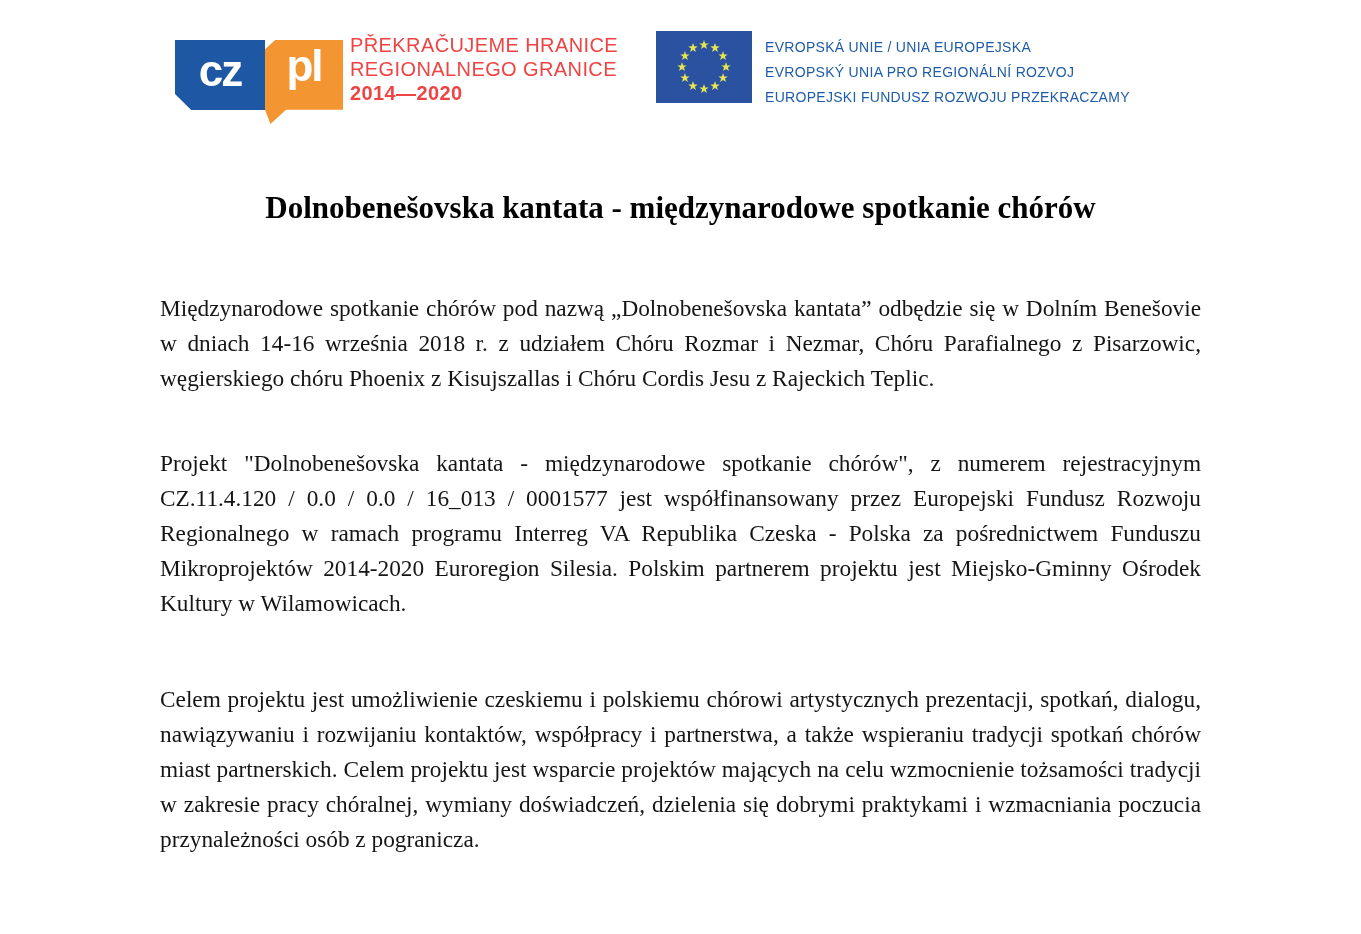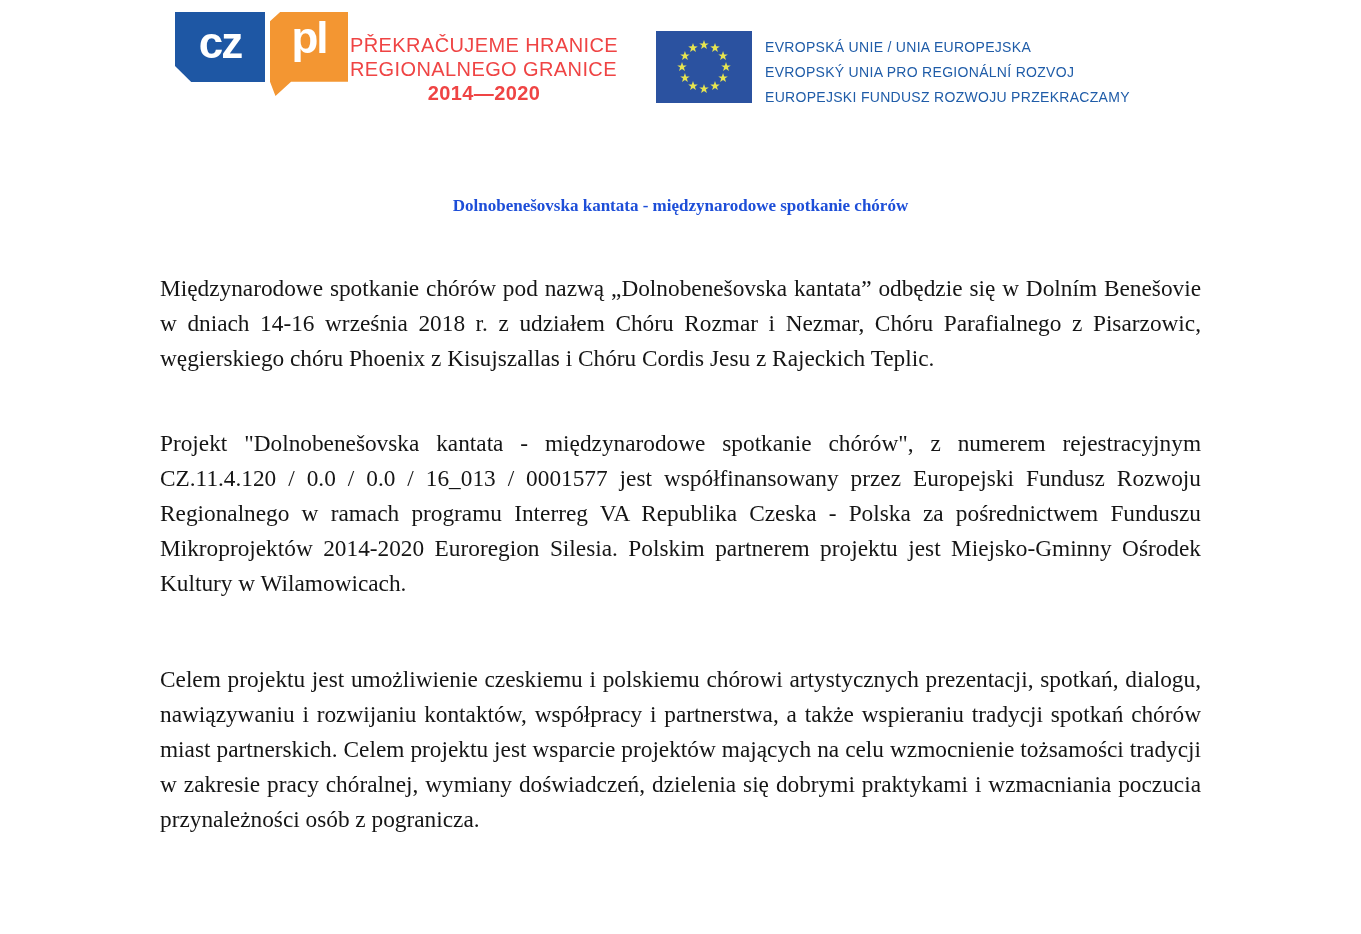--- a/index.html
+++ b/index.html
@@ -8,21 +8,21 @@
     position:relative;
     width:1361px;
     height:934px;
     background:#ffffff;
     overflow:hidden;
     font-family:"Liberation Serif", serif;
     color:#1c1c1c;
   }
 
   
-  .czpl-logo { position:absolute; left:175px; top:12px; display:flex; gap:5px; }
+  .czpl-logo { position:absolute; left:175px; top:40px; display:flex; }
   .cz-shape {
     width:90px; height:70px; background:#1e57a4;
     clip-path:polygon(0 0, 100% 0, 100% 100%, 18% 100%, 0 77%);
     display:flex; align-items:center; justify-content:center;
   }
   .pl-shape {
     width:78px; height:84px; background:#f39632;
     clip-path:polygon(13% 0, 100% 0, 100% 83%, 27% 83%, 7% 100%, 0 83%, 0 11%);
     display:flex; align-items:flex-start; justify-content:center;
   }
@@ -33,42 +33,42 @@
   }
   .cz-shape .glyph { padding-bottom:8px; }
   .pl-shape .glyph { margin-top:4px; }
 
   .czpl-tagline {
     position:absolute; left:350px; top:33px;
     font-family:"Liberation Sans", sans-serif;
     color:#ef4444; font-size:20px; line-height:24px;
     letter-spacing:0.4px; white-space:nowrap;
   }
-  .czpl-tagline .years { font-weight:bold;text-align:center; }
+  .czpl-tagline .years { font-weight:bold; }
 
   
   .eu-flag { position:absolute; left:656px; top:31px; width:96px; height:72px; }
   .eu-text {
     position:absolute; left:765px; top:35px;
     font-family:"Liberation Sans", sans-serif;
     color:#1f5ca8; font-size:14px; line-height:25px;
     letter-spacing:0.3px; white-space:nowrap;
   }
 
   
   .doc-title {
-    position:absolute; top:196px; left:0; width:100%;
-    text-align:center; font-weight:bold; font-size:17px; color:#1d4ed8;
+    position:absolute; top:190px; left:0; width:100%;
+    text-align:center; font-weight:bold; font-size:31px; color:#000000;
   }
   .doc-body { position:absolute; left:160px; top:271px; width:1041px; }
   .doc-body p {
     font-size:23.3px; line-height:35px; text-align:justify;
     text-justify:inter-word; color:#151515;
   }
-  .doc-body p.p1 { margin-bottom:50px; }
+  .doc-body p.p1 { margin-bottom:50px;margin-top:20px; }
   .doc-body p.p2 { margin-bottom:61px; }
 </style>
 </head>
 <body>
 
 <div class="page">
 
   <div class="czpl-logo">
     <div class="cz-shape">
       <span class="glyph">cz</span>

